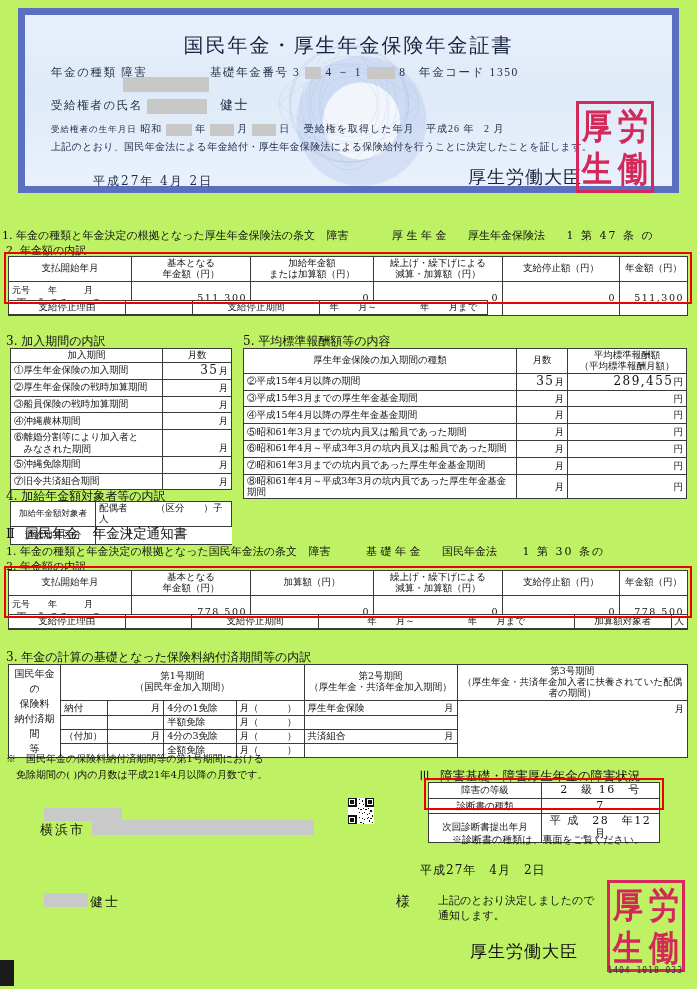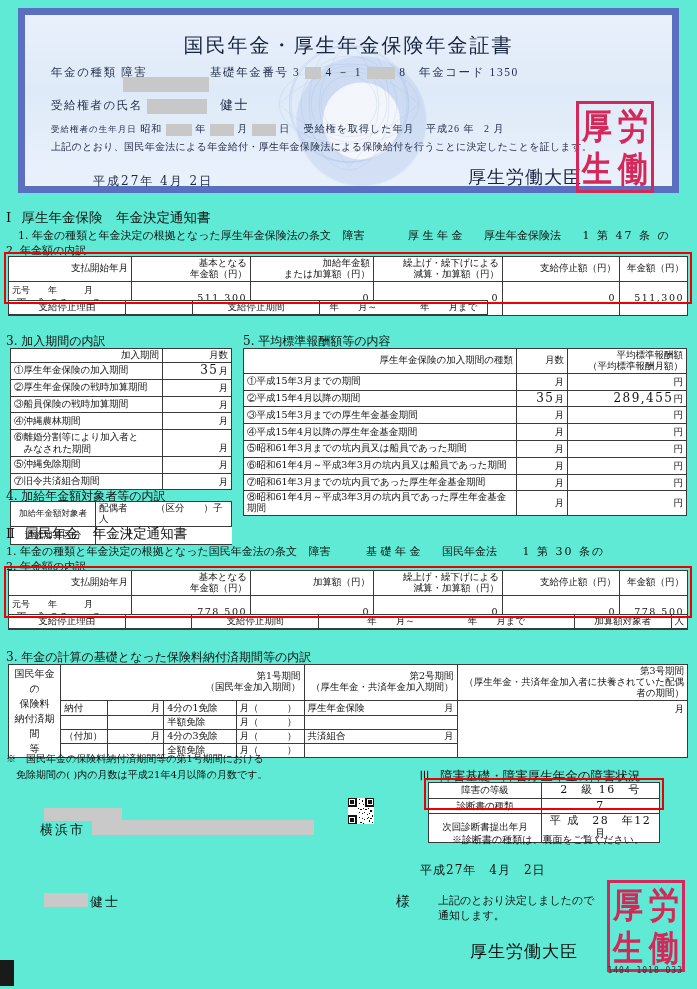--- a/index.html
+++ b/index.html
@@ -8,21 +8,21 @@
     background: #ffffff;
   }
   body {
     font-family: "DejaVu Sans", "Liberation Sans", sans-serif;
     color: #1a1a1a;
   }
   #page {
     position: relative;
     width: 697px;
     height: 989px;
-    background: #5eead4;
+    background: #bef264;
     overflow: hidden;
   }
 
   
   .cert-outer {
     position: absolute;
     left: 18px;
     top: 8px;
     width: 661px;
     height: 185px;
@@ -194,21 +194,21 @@
   table.doc th, table.doc td {
     border: 1px solid #3a3a3a;
     font-weight: normal;
     font-size: 9.5px;
     padding: 1px 3px;
     color: #111;
     line-height: 1.15;
     vertical-align: middle;
   }
   table.doc th {
-    text-align: right;
+    text-align: center;
     background: #fff;
   }
   .c { text-align: center; }
   .r { text-align: right; }
   .l { text-align: left; }
   .val {
     font-size: 12px;
     letter-spacing: 1.5px;
   }
   .hdr2 { font-size: 8.5px; line-height: 1.1; }
@@ -327,26 +327,22 @@
     <div class="seal seal-top">
       <div class="seal-grid">
         <span>厚</span>
         <span>労</span>
         <span>生</span>
         <span>働</span>
       </div>
     </div>
   </div>
 
-  <div class="sec-head" style="left:6px; top:209px;">
-    <span class="sec-num">Ⅰ</span>
-    <span>厚生年金保険　年金決定通知書</span>
-  </div>
-
-  <div class="line" style="left:18px; top:228px;">
+
+  <div class="line" style="left:2px; top:228px;">
     <span>1.</span>
     <span>年金の種類と年金決定の根拠となった厚生年金保険法の条文</span>
     <span style="margin-left:8px">障害</span>
     <span style="margin-left:40px">厚 生 年 金</span>
     <span style="margin-left:18px">厚生年金保険法</span>
     <span style="margin-left:18px" class="sp">1 第 47 条 の</span>
   </div>
 
   <div class="line" style="left:6px; top:243px;">
     <span>2.</span>
@@ -461,25 +457,20 @@
     <span>5.</span>
     <span>平均標準報酬額等の内容</span>
   </div>
   <table class="doc" style="left:243px; top:348px; width:444px;">
     <tbody>
         <tr>
       <th>厚生年金保険の加入期間の種類</th>
       <th style="width:44px;">月数</th>
       <th style="width:112px; white-space:pre-line;" class="hdr2">平均標準報酬額
 （平均標準報酬月額）</th>
-    </tr>
-    <tr>
-      <td class="l">①平成15年3月までの期間</td>
-      <td class="r"><span class="val"></span><span>月</span></td>
-      <td class="r"><span class="val"></span><span>円</span></td>
     </tr>
     <tr>
       <td class="l">②平成15年4月以降の期間</td>
       <td class="r"><span class="val">35</span><span>月</span></td>
       <td class="r"><span class="val">289,455</span><span>円</span></td>
     </tr>
     <tr>
       <td class="l">③平成15年3月までの厚生年金基金期間</td>
       <td class="r"><span class="val"></span><span>月</span></td>
       <td class="r"><span class="val"></span><span>円</span></td>

